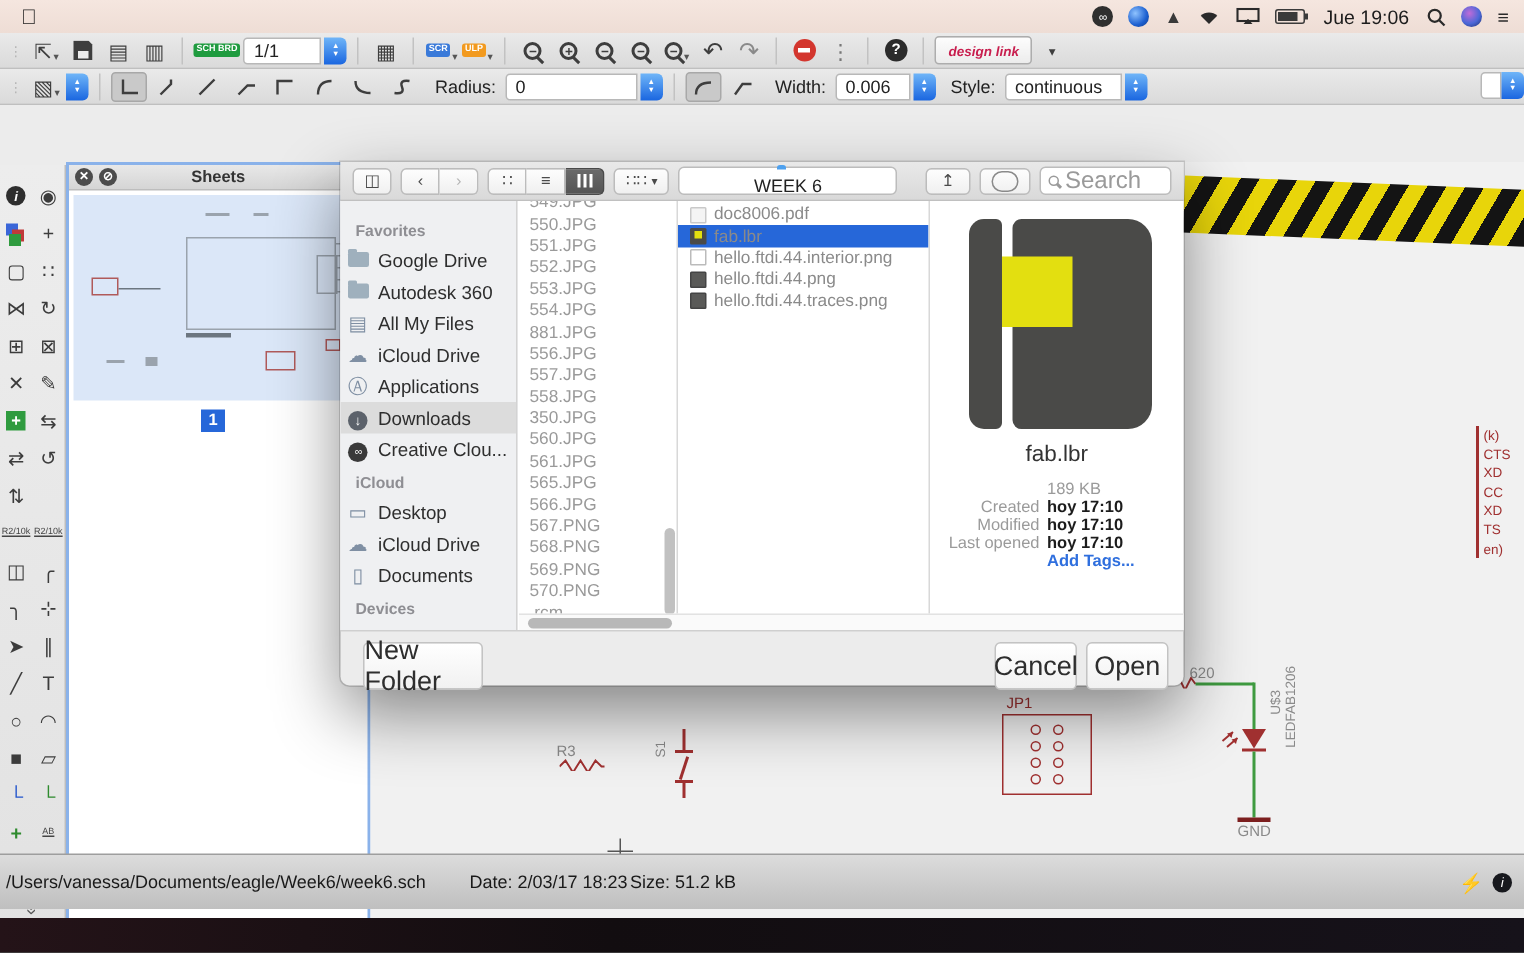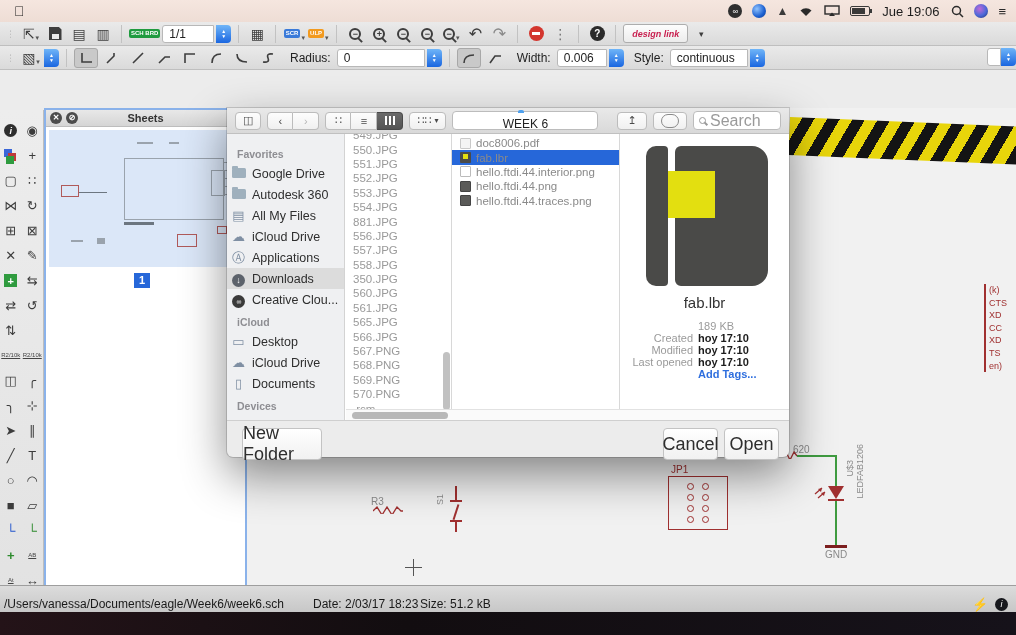--- a/index.html
+++ b/index.html
@@ -160,21 +160,21 @@
   .pvrow .v { color:#1c1c1c; font-weight:bold; }
   #pv-size { color:#9a9a9a; font-weight:normal; }
   #pv-tags { color:#2f6fde; }
   #hscroll { position:absolute; left:119px; right:0; bottom:0; height:11px; background:#fafafa; border-top:1px solid #e2e2e2; }
   #hscroll .thumb { position:absolute; left:6px; top:2px; width:96px; height:7px; border-radius:4px; background:#b8b8b8; }
 
   #dlg-footer { height:36px; border-top:1px solid #cfcfcf; position:relative; }
   .pushbtn { position:absolute; top:7px; height:32px; background:linear-gradient(#fff,#f1f1f1); border:1px solid #c3c3c3; border-radius:4px; font-size:18px; color:#2e2e2e; display:inline-flex; align-items:center; justify-content:center; }
 
   
-  #statusbar { position:absolute; left:0; top:585px; width:1016px; height:37px; background:linear-gradient(#dcdcdc,#bfbfbf); border-top:1px solid #9e9e9e; font-size:12px; color:#1a1a1a; display:flex; align-items:center; }
+  #statusbar { position:absolute; left:0; top:569px; width:1016px; height:37px; background:linear-gradient(#dcdcdc,#bfbfbf); border-top:1px solid #9e9e9e; font-size:12px; color:#1a1a1a; display:flex; align-items:center; }
   #statusbar .path { position:absolute; left:4px; }
   #statusbar .date { position:absolute; left:313px; }
   #statusbar .size { position:absolute; left:420px; }
   #sb-icons { position:absolute; right:8px; display:flex; gap:6px; align-items:center; }
   .bolt { color:#f0a000; font-size:13px; }
   .infoball { width:13px; height:13px; border-radius:50%; background:#17181d; color:#fff; font-size:9px; text-align:center; line-height:13px; font-style:italic; }
   #desktop-bottom { position:absolute; left:0; top:612px; width:1016px; height:23px; background:linear-gradient(90deg,#241318,#120d10 40%,#16121a); }
 
   
   #partial-combo { position:absolute; right:0; top:2px; display:flex; }

